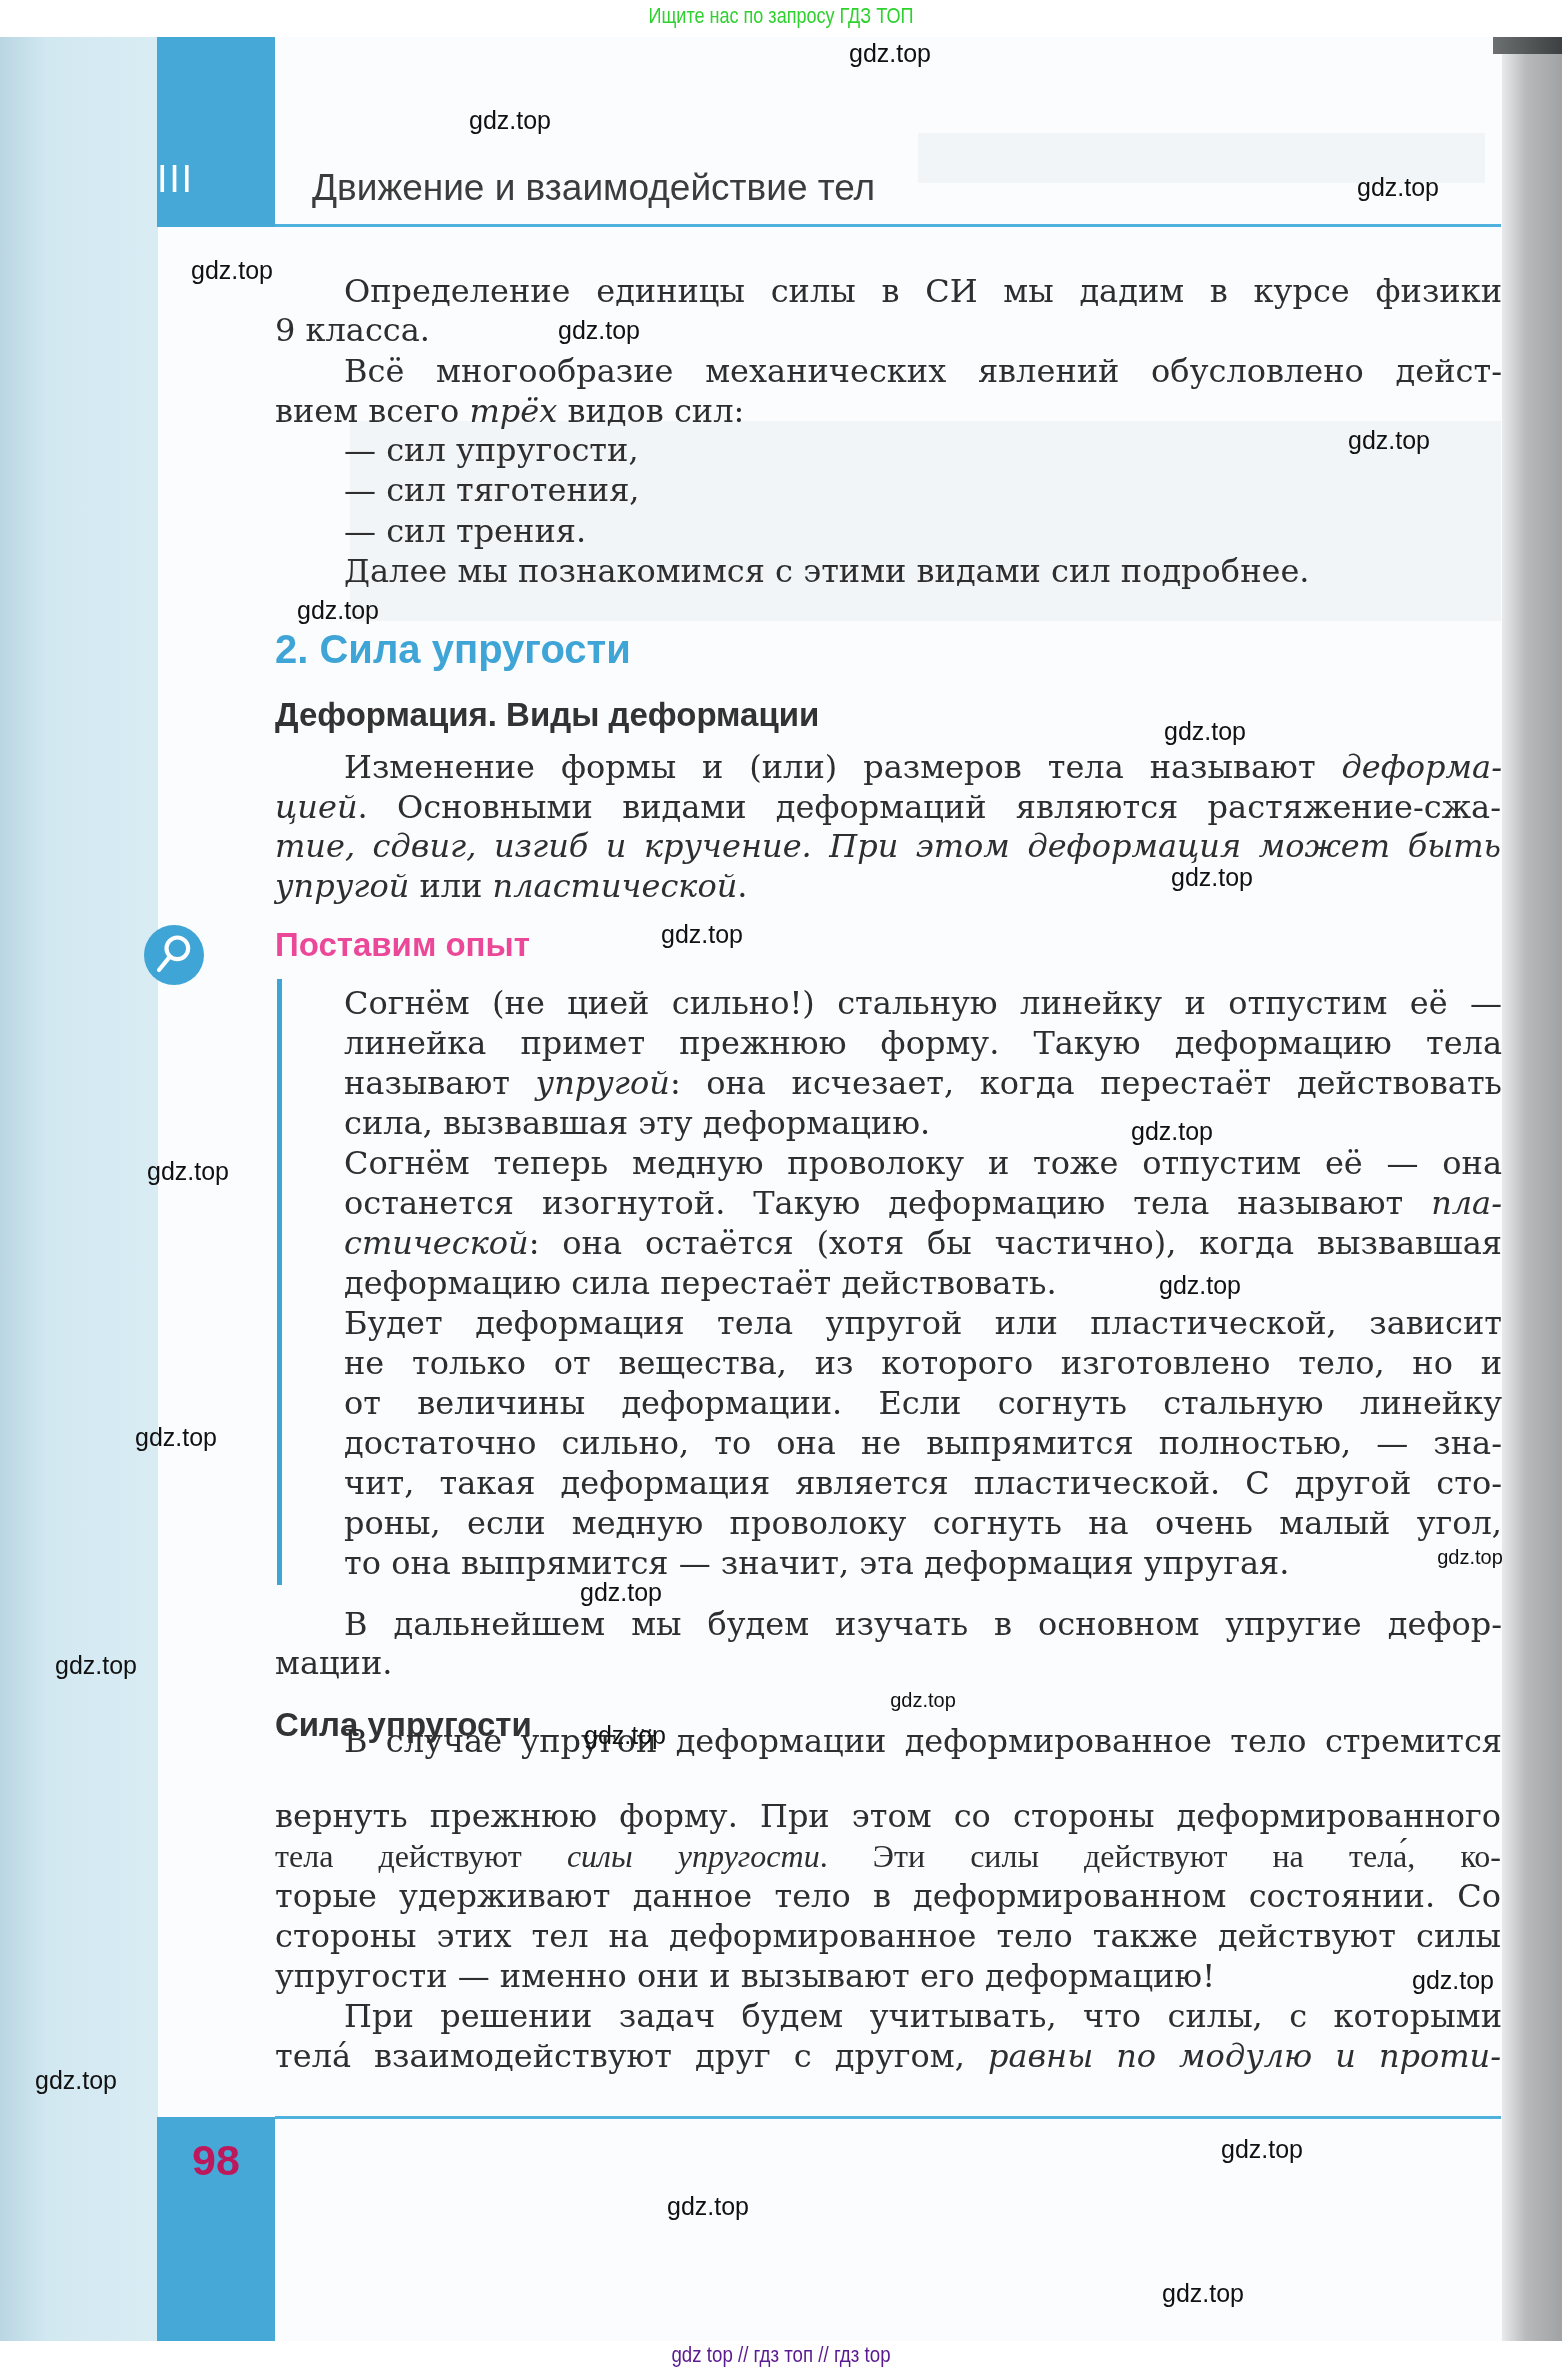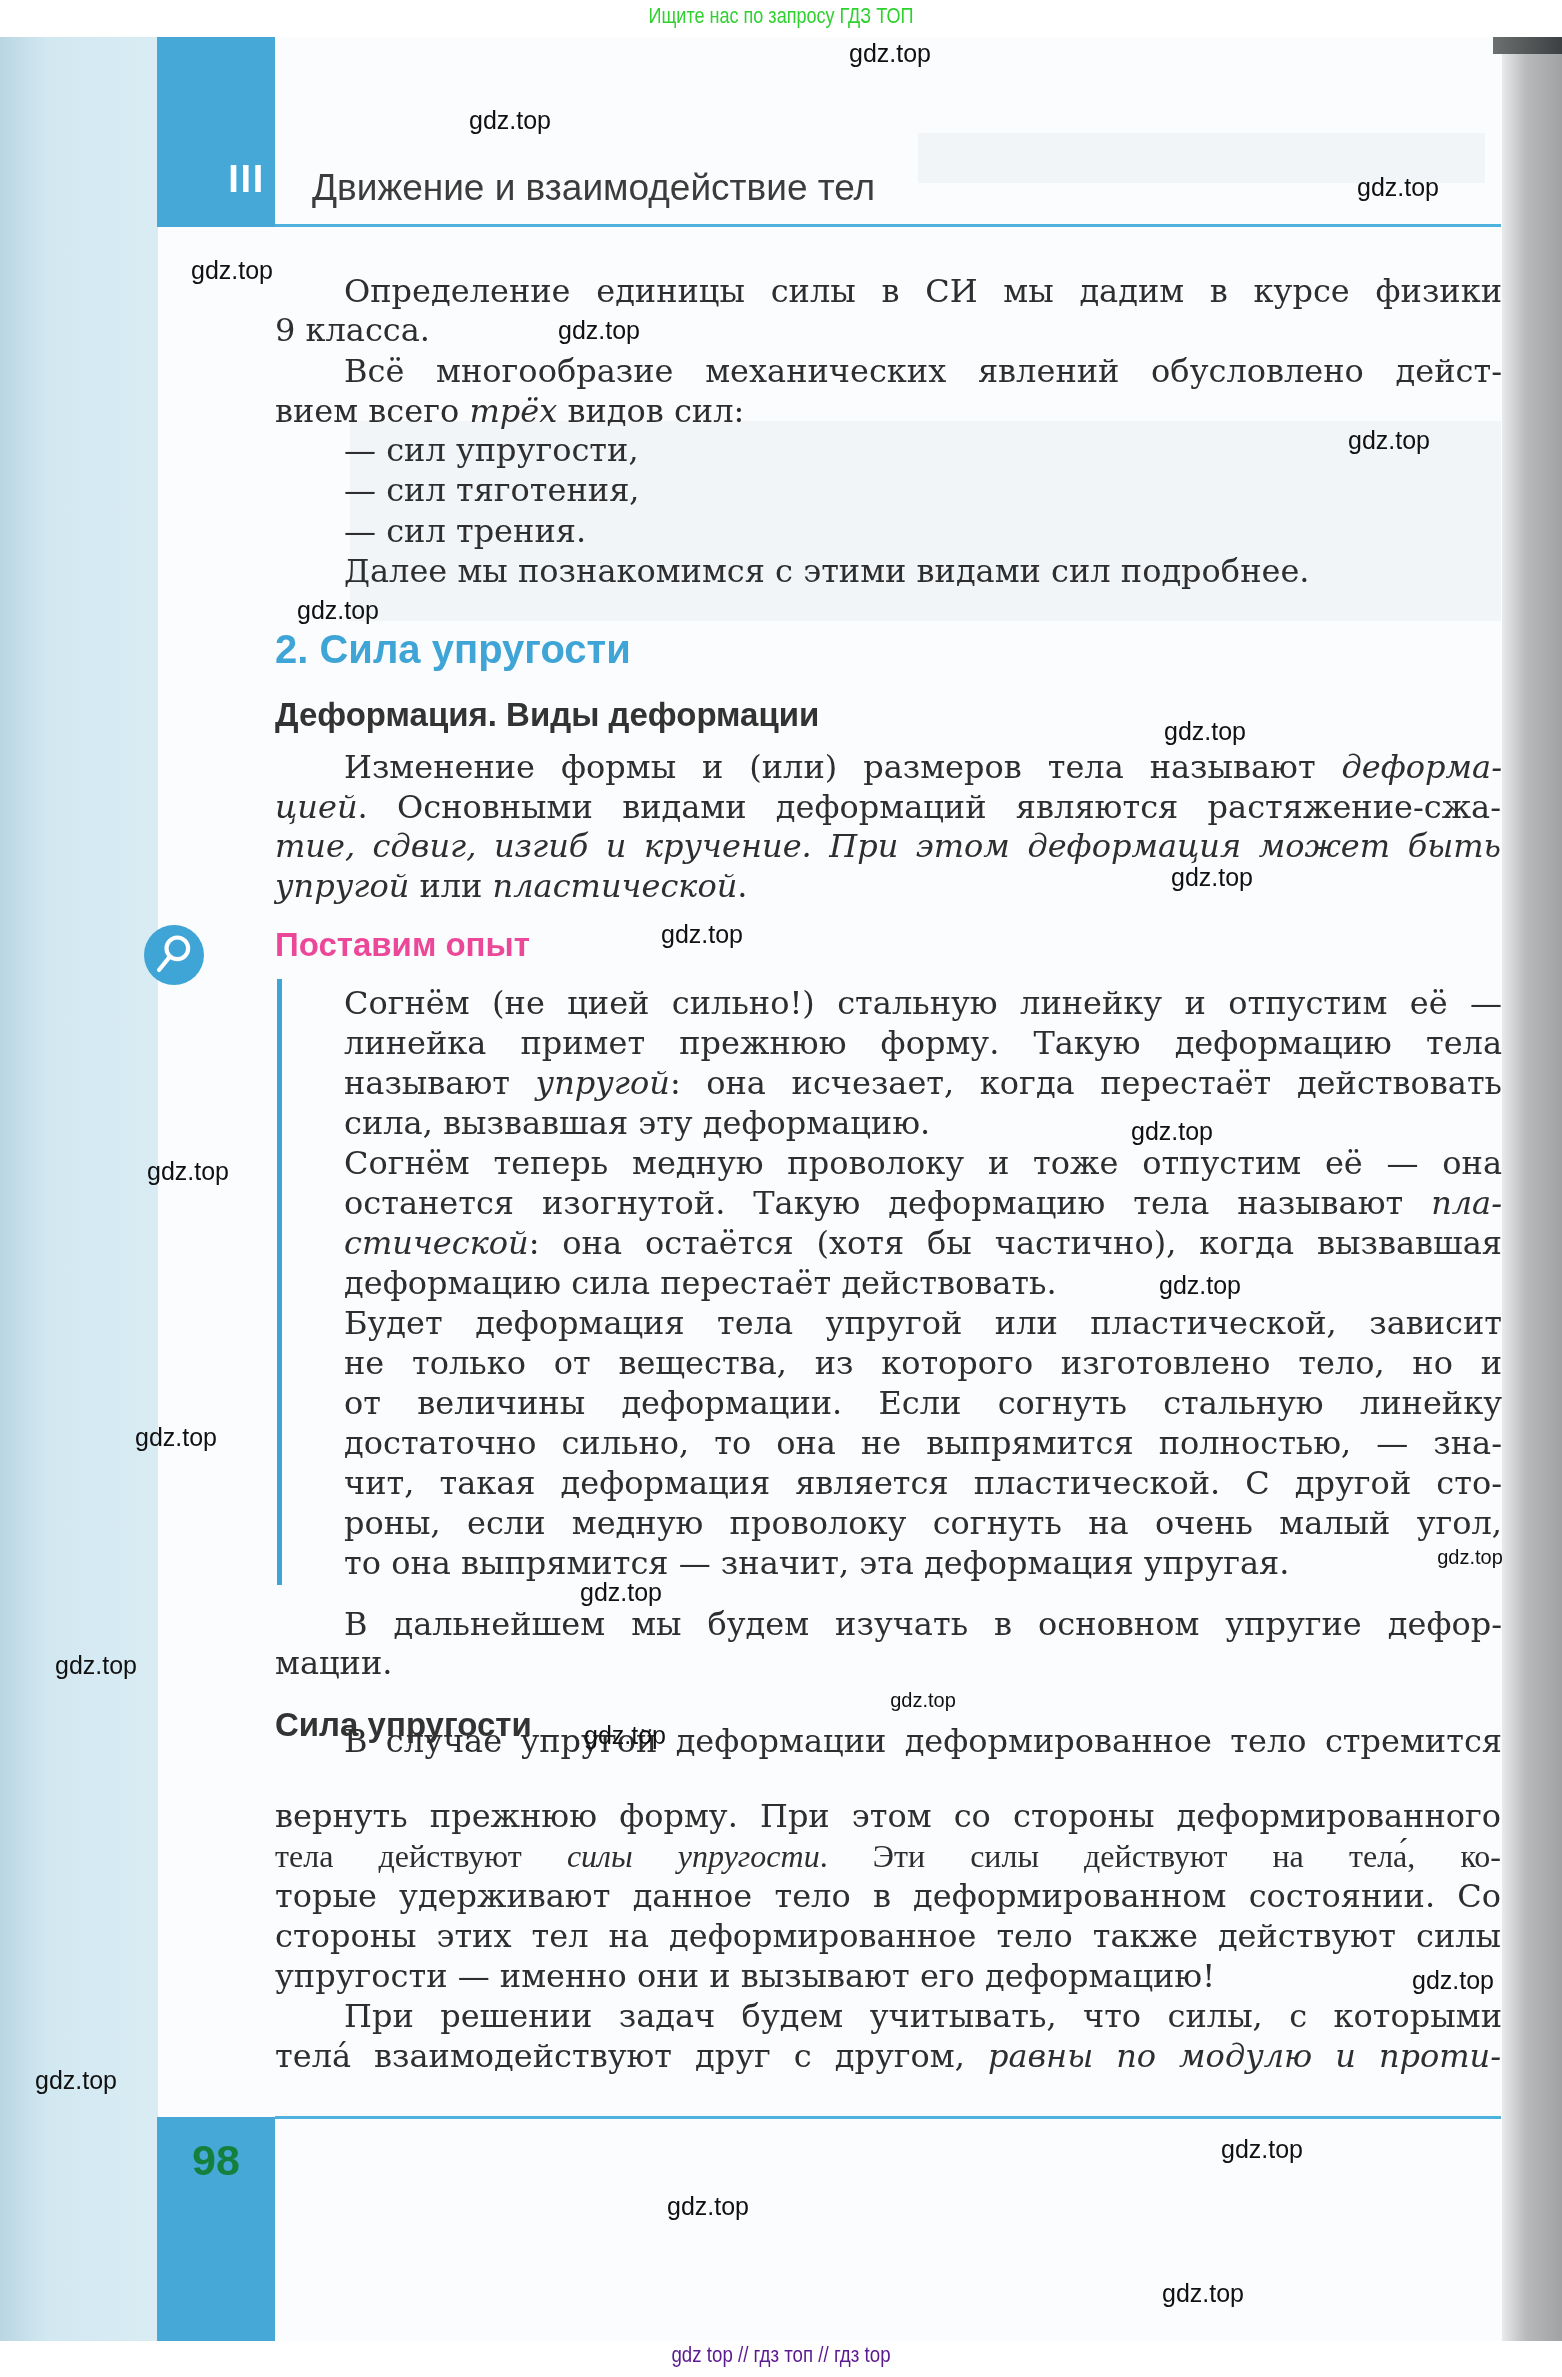--- a/index.html
+++ b/index.html
@@ -6,23 +6,23 @@
   body { width:1562px; height:2377px; position:relative; overflow:hidden; background:#ffffff; font-family:"DejaVu Serif", serif; }
   .abs { position:absolute; }
   #banner { left:0; top:3.3px; width:1562px; text-align:center; color:#2fd12f; font-family:"Liberation Sans", sans-serif; font-size:22px; transform:scaleX(0.82); transform-origin:center; }
   #page { left:0; top:37px; width:1562px; height:2304px; background:#fbfcfd; }
   #left-margin { left:0; top:37px; width:158px; height:2304px; background:linear-gradient(90deg,#b9d6e2 0%,#d2e8f1 30%,#d9ecf4 100%); }
   #blue-strip-top { left:157px; top:37px; width:118px; height:190px; background:#45a8d6; }
   #blue-strip-bottom { left:157px; top:2117px; width:118px; height:224px; background:#45a8d6; }
   #right-shadow { left:1502px; top:37px; width:61px; height:2304px; background:linear-gradient(90deg,#e9eaeb 0%,#b8b9bb 40%,#9fa1a3 100%); }
   #top-right-dark { left:1493px; top:37px; width:69px; height:16.7px; background:linear-gradient(90deg,#6d7070,#3d4042); }
   .hline { height:3.3px; background:#4eb1de; }
-  #roman { left:157px; top:158px; width:108px; text-align:right; color:#ffffff; font-family:"Liberation Sans", sans-serif; font-size:38px; font-weight:bold; letter-spacing:1.7px; }
+  #roman { left:157px; top:158px; width:108px; text-align:left; color:#ffffff; font-family:"Liberation Sans", sans-serif; font-size:38px; font-weight:normal; letter-spacing:1.7px; }
   #header-title { left:312px; top:167px; color:#3c3c3c; font-family:"Liberation Sans", sans-serif; font-size:37px; }
-  #page-num { left:157px; top:2136px; width:118px; text-align:center; color:#15803d; font-family:"Liberation Sans", sans-serif; font-size:43px; font-weight:bold; }
+  #page-num { left:157px; top:2136px; width:118px; text-align:center; color:#be185d; font-family:"Liberation Sans", sans-serif; font-size:43px; font-weight:bold; }
   .ln { position:absolute; left:275px; width:1226px; font-size:32px; line-height:40px; color:#2e2e2e; white-space:nowrap; text-align:justify; text-align-last:justify; }
   .ln.last { text-align-last:left; }
   .ln.ind { left:344px; width:1158px; }
   .ln.box { left:344px; width:1158px; }
   .ln i { font-style:italic; }
   .h2 { position:absolute; left:275px; color:#3fa4d6; font-family:"Liberation Sans", sans-serif; font-weight:bold; font-size:40px; }
   .h3 { position:absolute; left:275px; color:#333333; font-family:"Liberation Sans", sans-serif; font-weight:bold; font-size:33px; }
   .h3.blue { color:#ec4899; }
   #exp-bar { left:277px; top:979px; width:5px; height:606px; background:#3fa4d6; }
   #mag-icon { left:144px; top:925px; width:60px; height:60px; }

